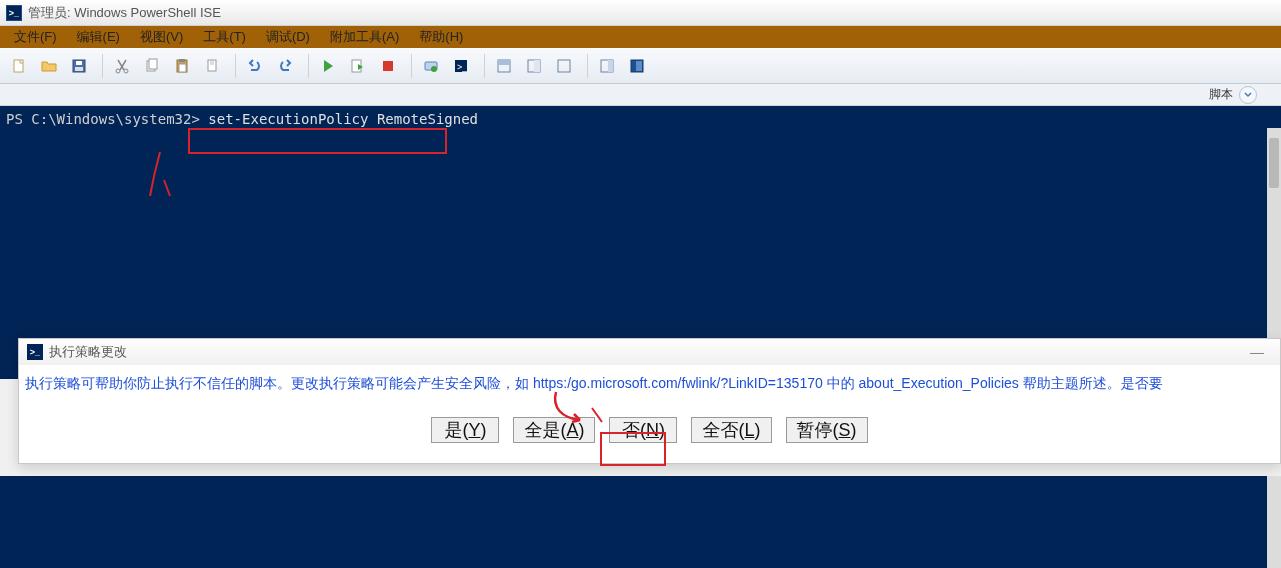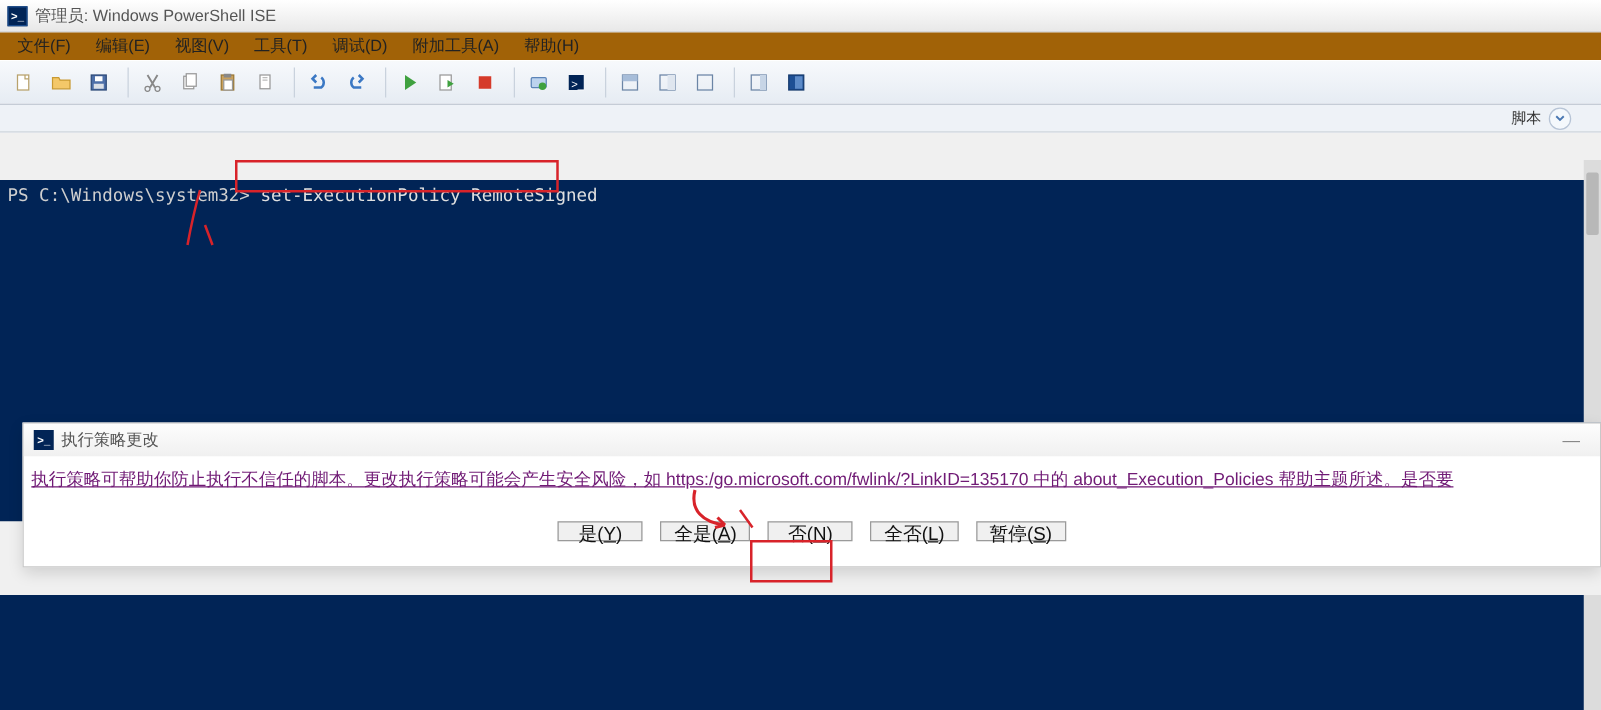--- a/index.html
+++ b/index.html
@@ -95,21 +95,20 @@
       font-size: 10px;
     }
     .console {
       background: #012456;
       color: #e8e8e8;
       font-family: "NSimSun", "Consolas", monospace;
       font-size: 14px;
       padding: 5px 6px;
       position: relative;
       height: 273px;
-      margin-top: 38px;
     }
     .console .prompt {
       color: #cfcfcf;
     }
     .console .cmd {
       color: #e0e0e0;
     }
     .red-box {
       position: absolute;
       border: 2px solid #d8232a;
@@ -148,38 +147,37 @@
       align-items: center;
       justify-content: center;
       color: #fff;
       font-size: 9px;
       font-weight: bold;
       margin-right: 6px;
     }
     .dialog-body {
       padding: 10px 18px 18px 6px;
       font-size: 14px;
-      color: #701a75;
+      color: #1d4ed8;
       white-space: nowrap;
       overflow: hidden;
-      text-decoration: underline;
     }
     .dialog-buttons {
       display: flex;
       justify-content: center;
       gap: 14px;
       padding: 6px 0 20px 0;
     }
     .dialog-buttons button {
       min-width: 68px;
-      height: 16px;
+      height: 26px;
       padding: 0 10px;
       background: #f0f0f0;
       border: 1px solid #9a9a9a;
-      font-size: 15px;
+      font-size: 18px;
       color: #111;
       cursor: pointer;
     }
     .dialog-buttons button u { text-decoration: underline; }
     .bottom-dark {
       position: absolute;
       left: 0; right: 0;
       top: 476px;
       bottom: 0;
       background: #012456;

